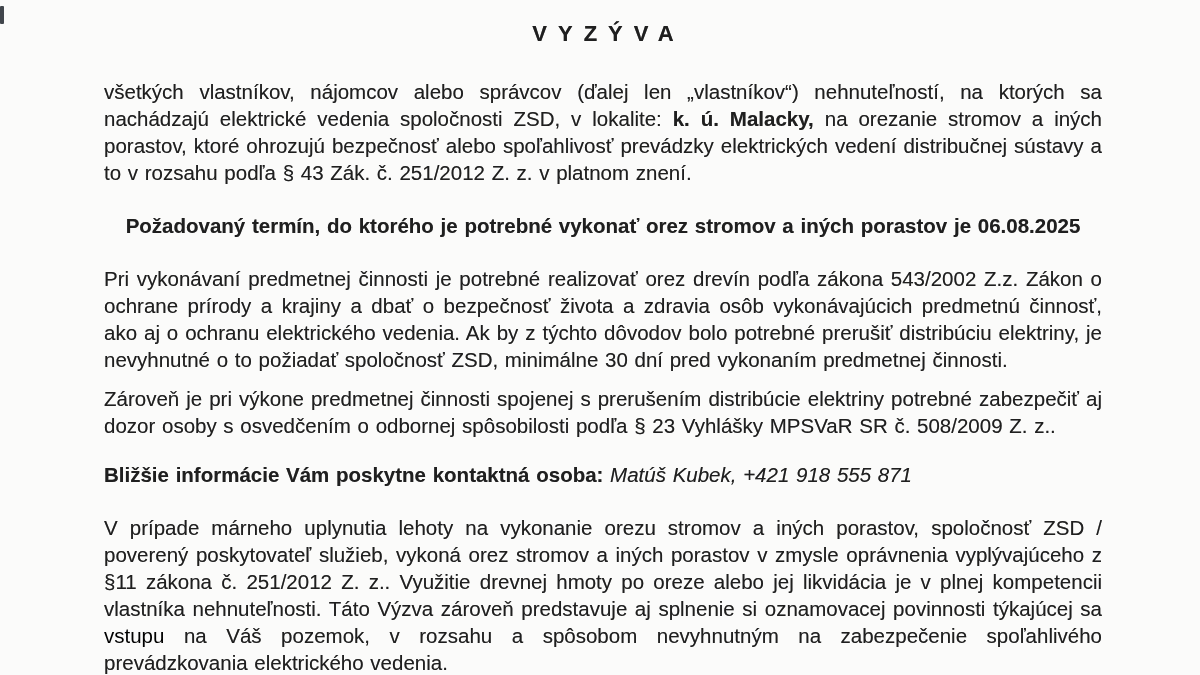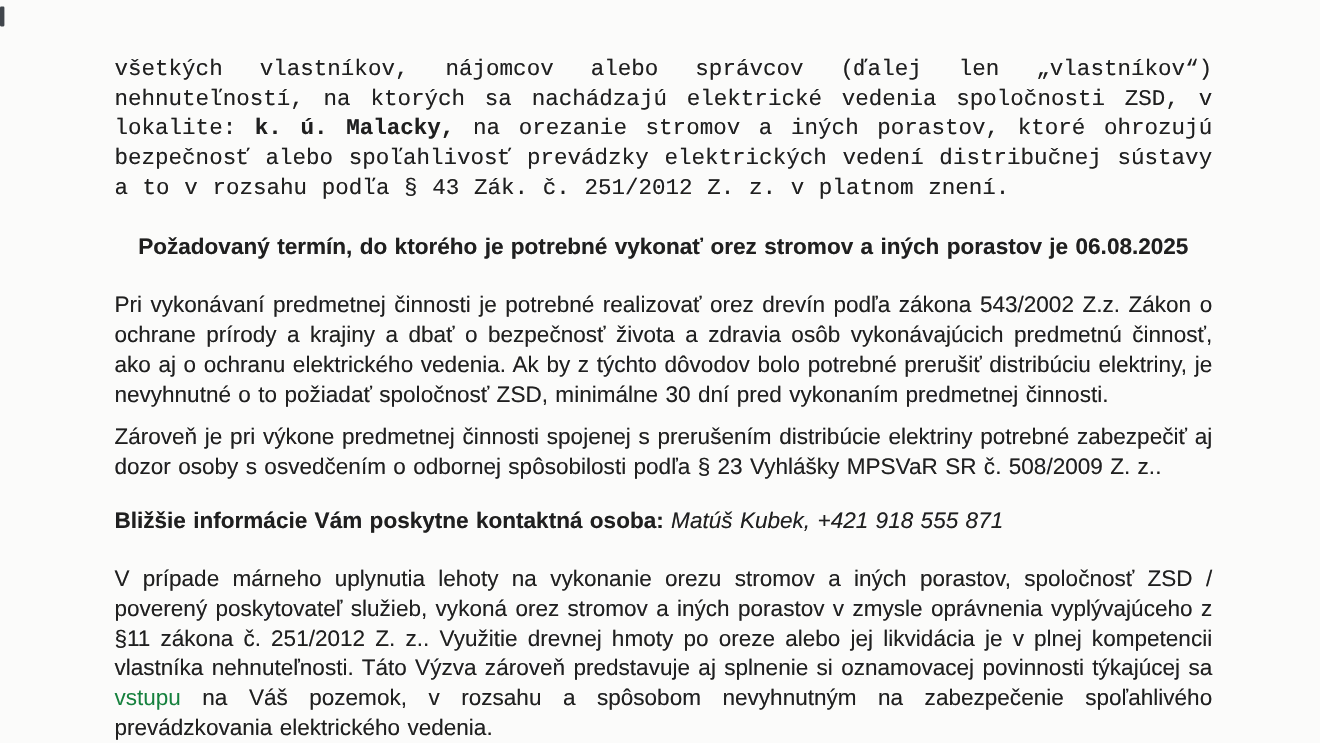--- a/index.html
+++ b/index.html
@@ -44,33 +44,34 @@
   .block {
     margin: 0;
     font-size: 20.5px;
     line-height: 27px;
     text-shadow: 0 0 0.5px rgba(20,20,20,0.45);
     word-spacing: 1px;
   }
   .block.justify { text-align: justify; }
   .block.center  { text-align: center; }
   .sp-section { margin-top: 26px; }
-  .sp-title   { margin-top: 30px; font-family: Liberation Mono, monospace; }
+  .sp-title   { margin-top: 30px; }
   .sp-contact { margin-top: 22px; }
   .sp-none    { margin-top: 12px; }
   .seg-bold   { font-weight: bold; text-align: right; }
   .seg-italic { font-style: italic; margin-top: 16px; }
-  .seg-faded  { color: #15803d; text-shadow: none; }
+  .seg-faded  { color: #000000; text-shadow: none; }
 </style>
 </head>
 <body>
 
 <div class="scan-smudge"></div>
 
 <div class="page">
+  <h1 class="doc-title">VYZÝVA</h1>
   <div>
       <p class="block justify sp-title"><span>všetkých vlastníkov, nájomcov alebo správcov (ďalej len „vlastníkov“) nehnuteľností, na ktorých sa nachádzajú elektrické vedenia spoločnosti ZSD, v lokalite: </span><span class="seg-bold">k. ú. Malacky,</span><span> na orezanie stromov a iných porastov, ktoré ohrozujú bezpečnosť alebo spoľahlivosť prevádzky elektrických vedení distribučnej sústavy a to v rozsahu podľa § 43 Zák. č. 251/2012 Z. z. v platnom znení.</span></p>
       <p class="block center sp-section"><span class="seg-bold">Požadovaný termín, do ktorého je potrebné vykonať orez stromov a iných porastov je 06.08.2025</span></p>
       <p class="block justify sp-section"><span>Pri vykonávaní predmetnej činnosti je potrebné realizovať orez drevín podľa zákona 543/2002 Z.z. Zákon o ochrane prírody a krajiny a dbať o bezpečnosť života a zdravia osôb vykonávajúcich predmetnú činnosť, ako aj o ochranu elektrického vedenia. Ak by z týchto dôvodov bolo potrebné prerušiť distribúciu elektriny, je nevyhnutné o to požiadať spoločnosť ZSD, minimálne 30 dní pred vykonaním predmetnej činnosti.</span></p>
       <p class="block justify sp-none"><span>Zároveň je pri výkone predmetnej činnosti spojenej s prerušením distribúcie elektriny potrebné zabezpečiť aj dozor osoby s osvedčením o odbornej spôsobilosti podľa § 23 Vyhlášky MPSVaR SR č. 508/2009 Z. z..</span></p>
       <p class="block justify sp-contact"><span class="seg-bold">Bližšie informácie Vám poskytne kontaktná osoba: </span><span class="seg-italic">Matúš Kubek, +421 918 555 871</span></p>
       <p class="block justify sp-section"><span>V prípade márneho uplynutia lehoty na vykonanie orezu stromov a iných porastov, spoločnosť ZSD / poverený poskytovateľ služieb, vykoná orez stromov a iných porastov v zmysle oprávnenia vyplývajúceho z §11 zákona č. 251/2012 Z. z.. Využitie drevnej hmoty po oreze alebo jej likvidácia je v plnej kompetencii vlastníka nehnuteľnosti. Táto Výzva zároveň predstavuje aj splnenie si oznamovacej povinnosti týkajúcej sa </span><span class="seg-faded">vstupu</span><span> na Váš pozemok, v rozsahu a spôsobom nevyhnutným na zabezpečenie spoľahlivého prevádzkovania elektrického vedenia.</span></p>
     </div>
 </div>
 

